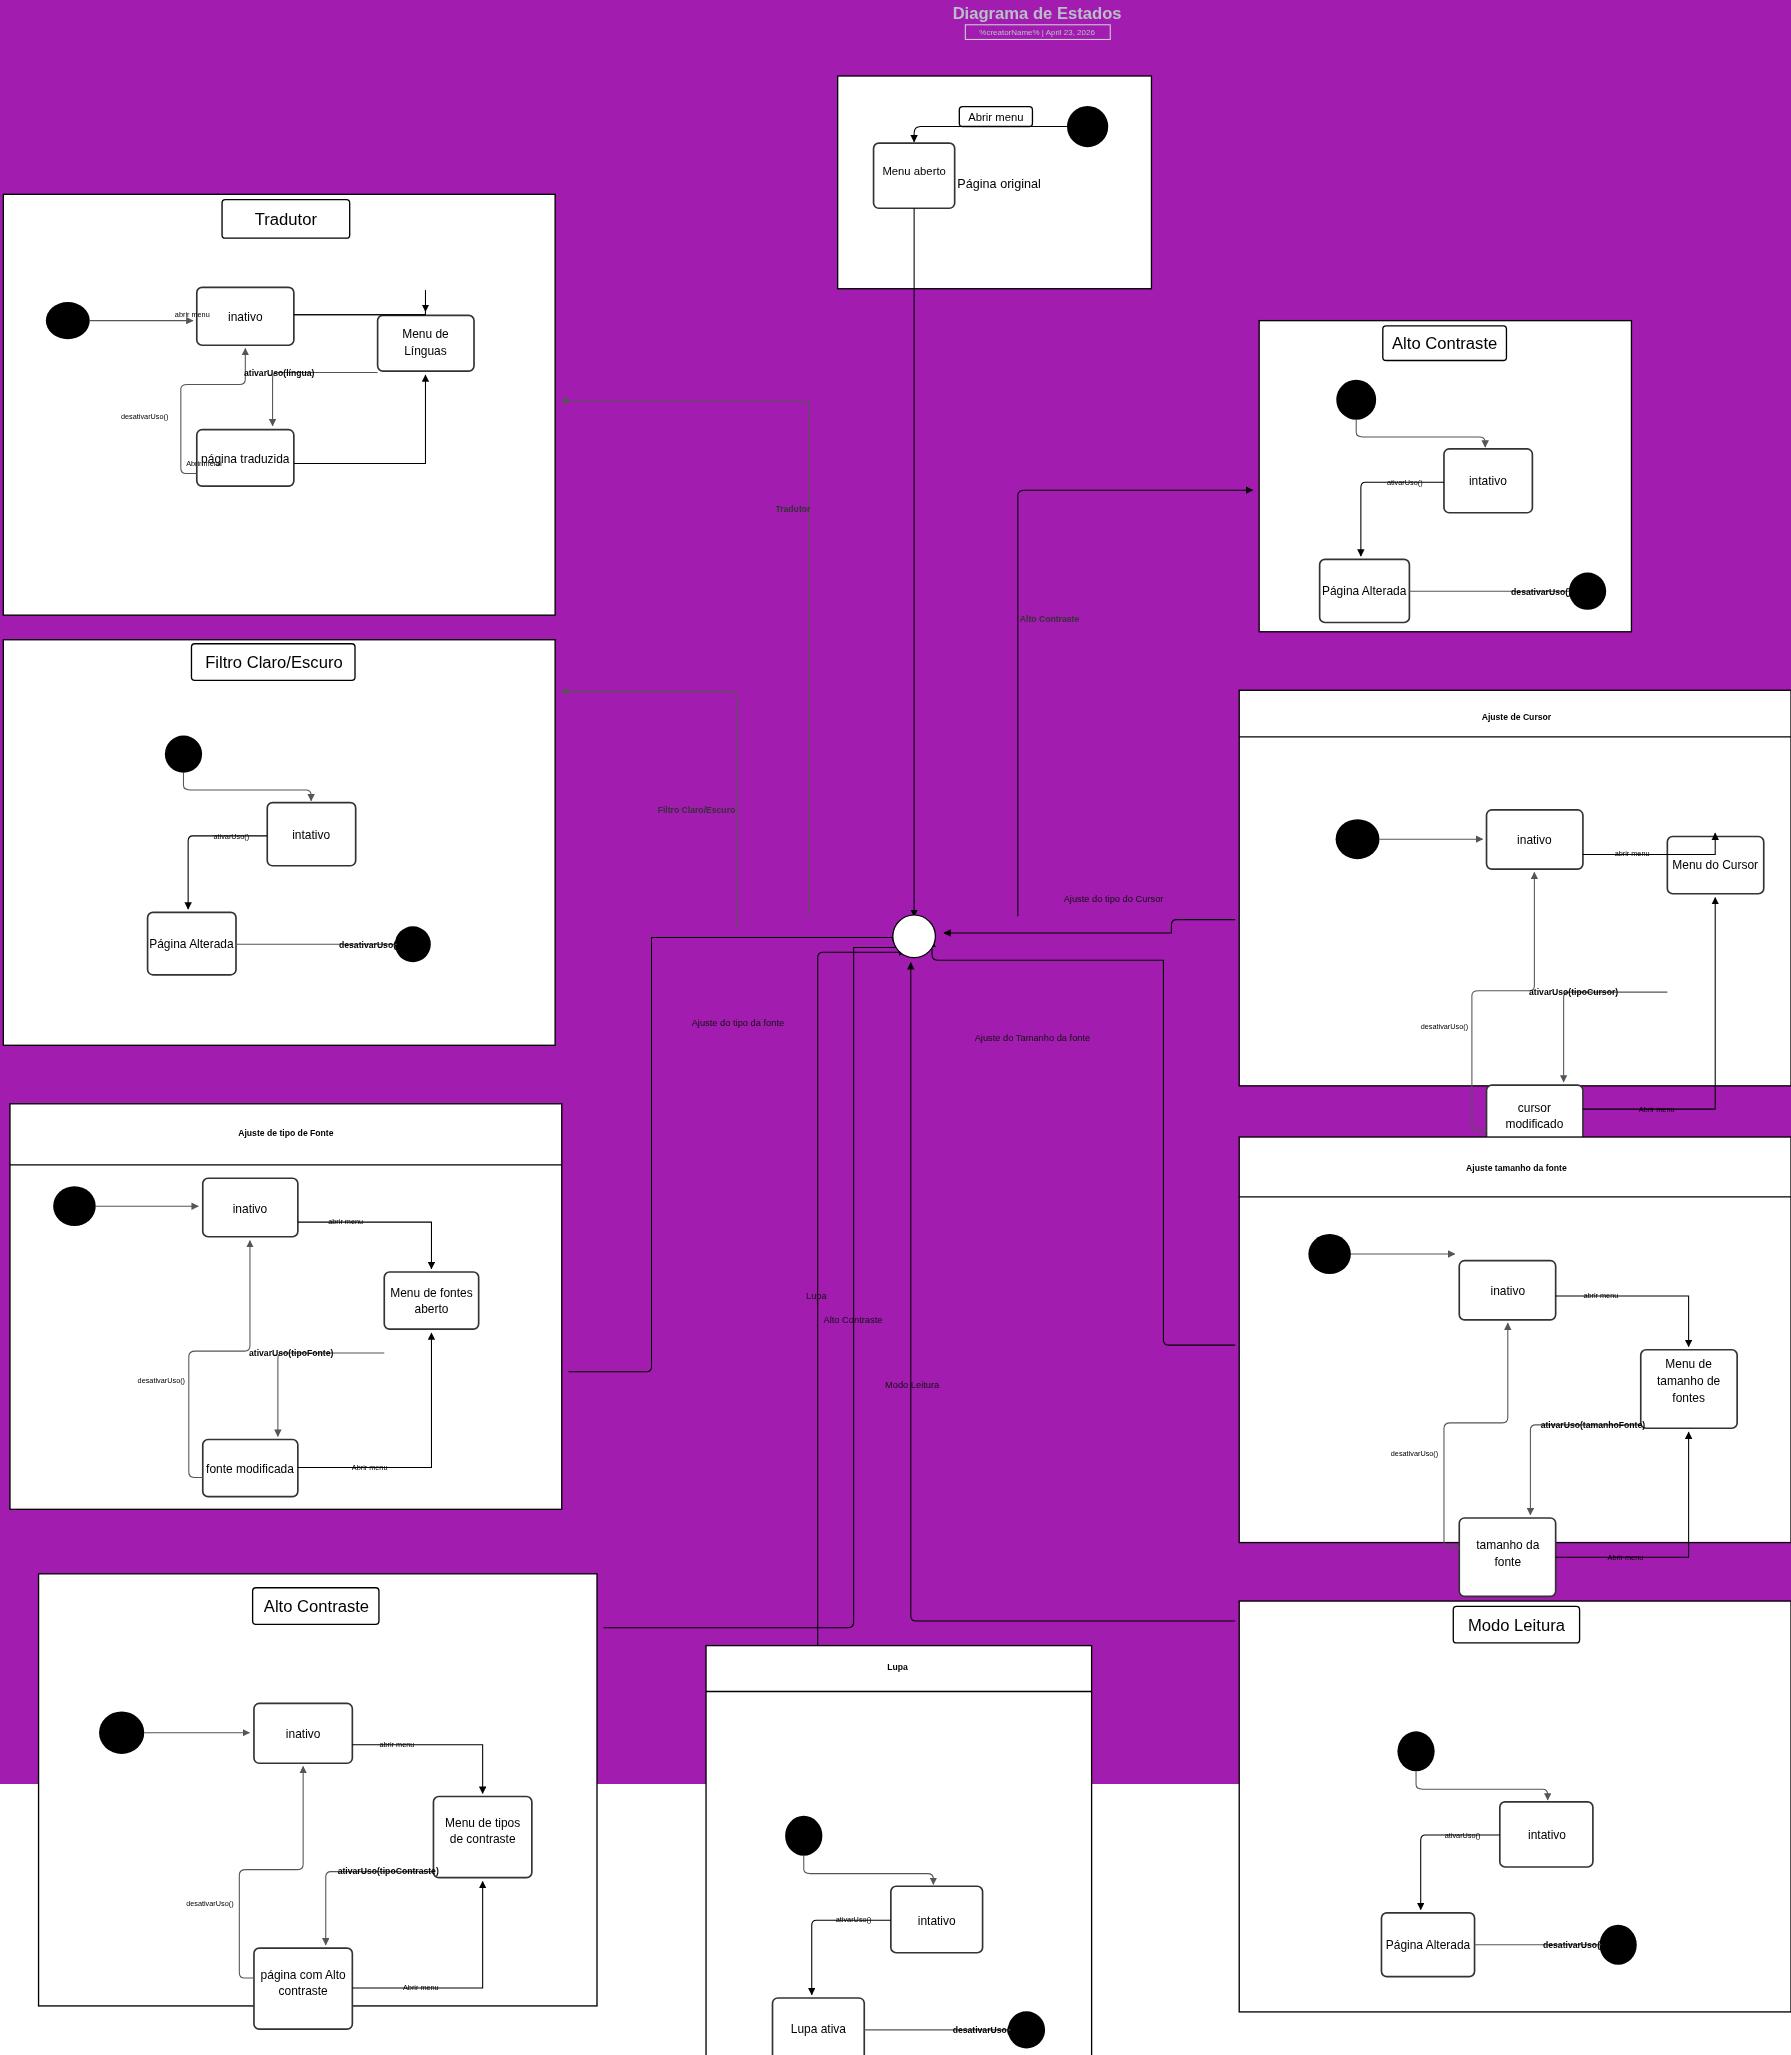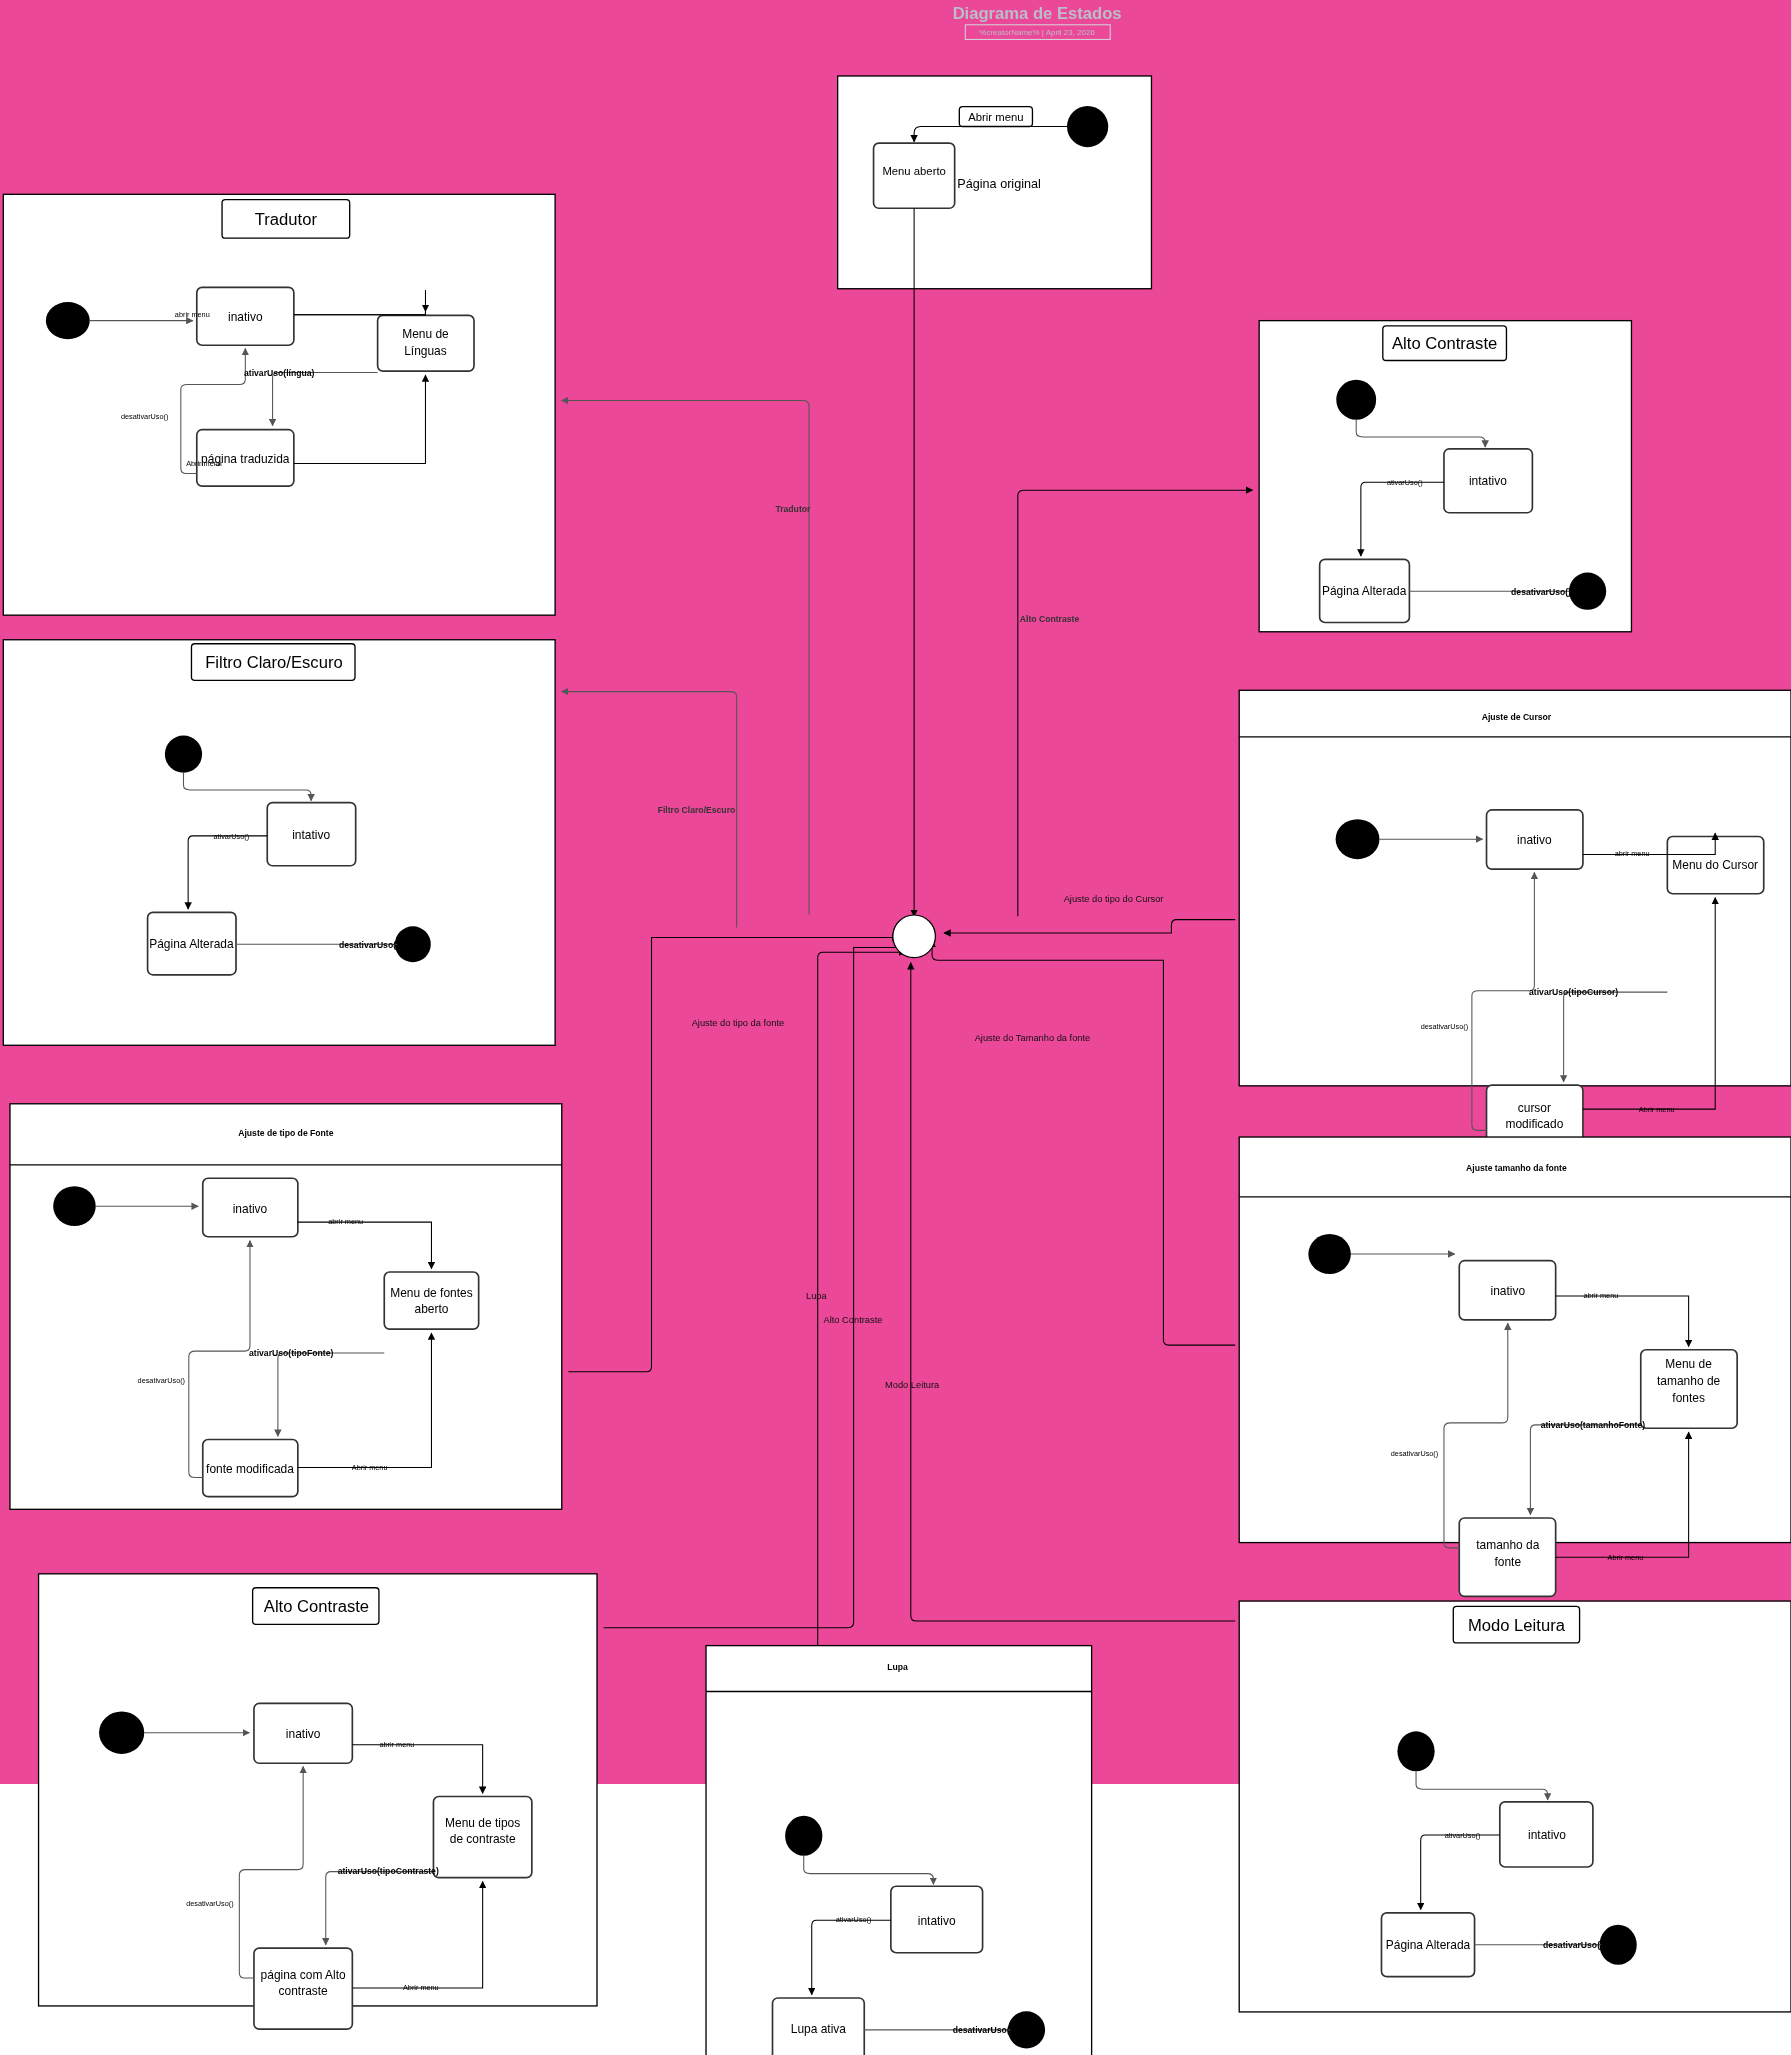--- a/index.html
+++ b/index.html
@@ -11,21 +11,21 @@
   body {
     width: 1791px;
     height: 2056px;
     font-family: "Liberation Sans", sans-serif;
     overflow: hidden;
   }
   #canvas {
     position: relative;
     width: 1791px;
     height: 1784px;
-    background: #ec4899;
+    background: #a21caf;
     text-align: right;
   }
   svg.layer {
     position: absolute;
     top: 0;
     left: 0;
     width: 1791px;
     height: 2056px;
   }
   

